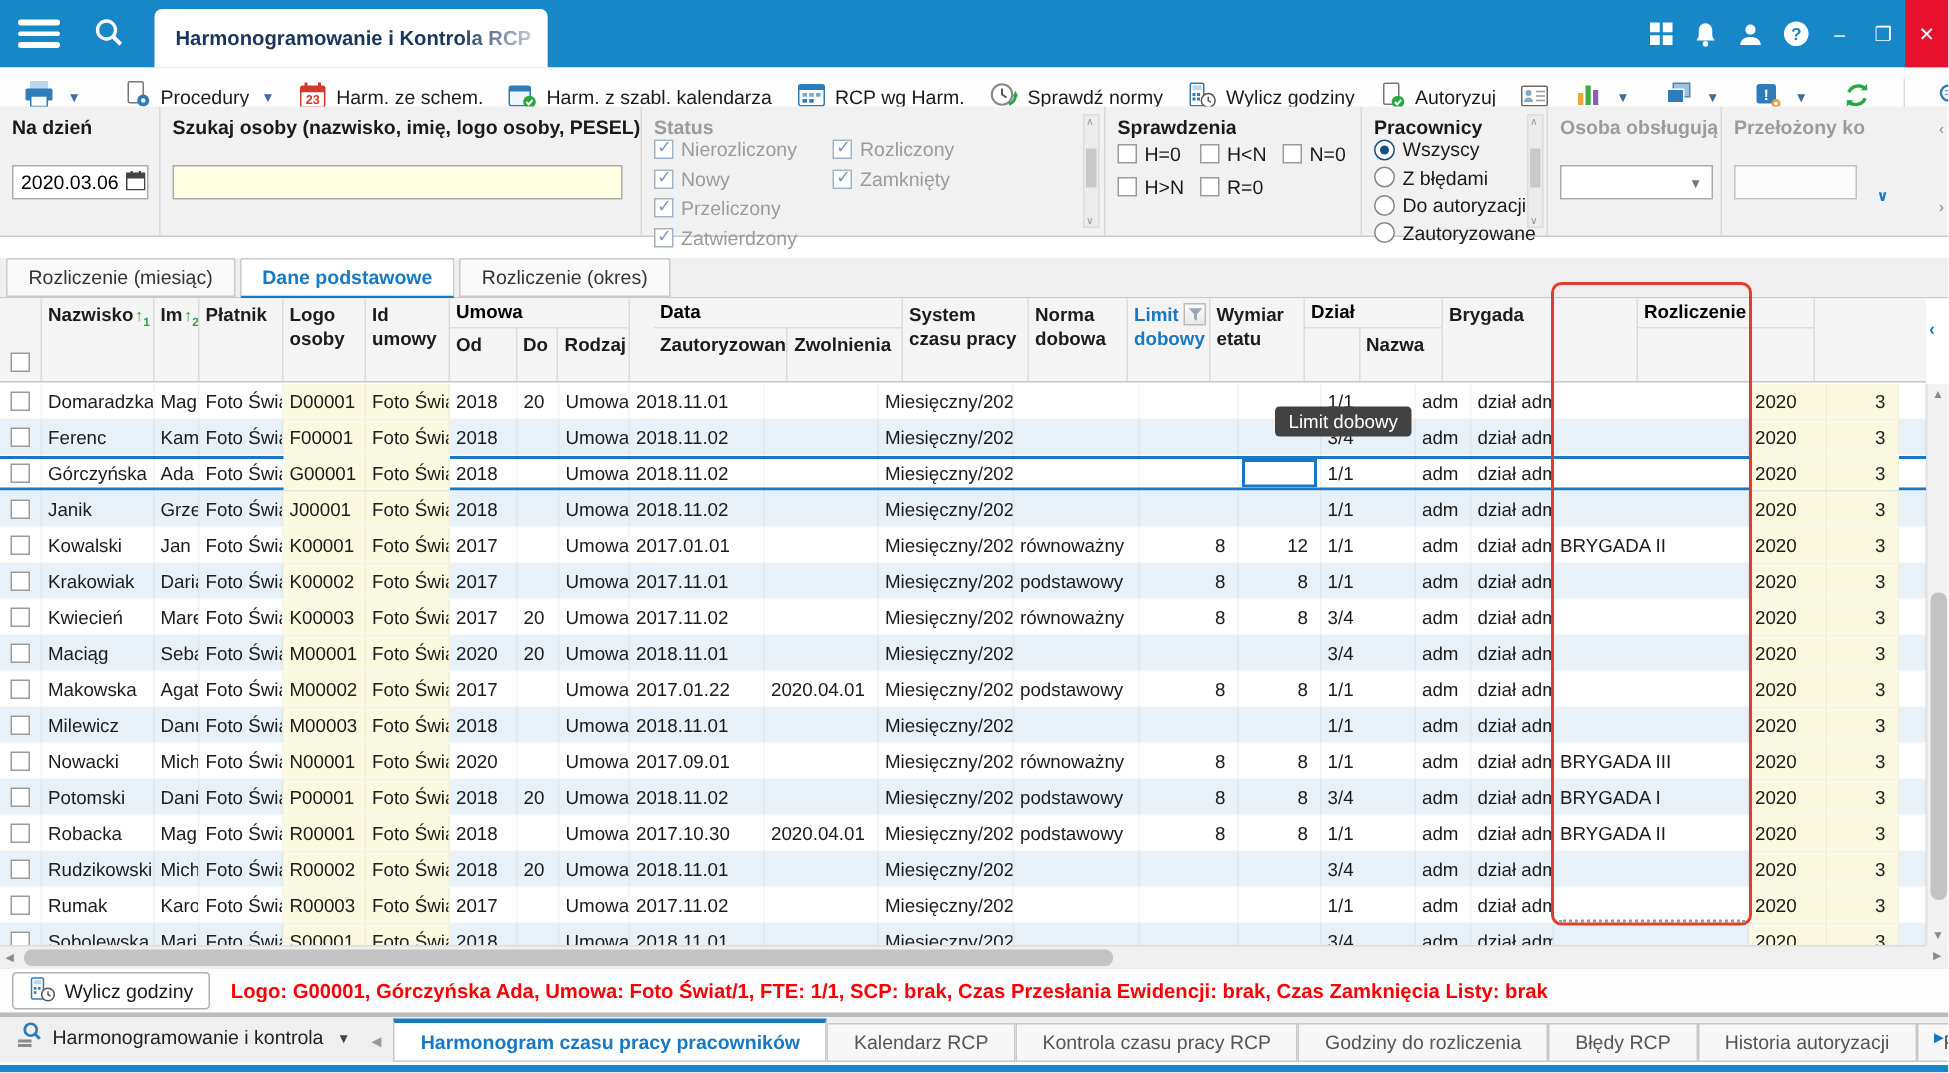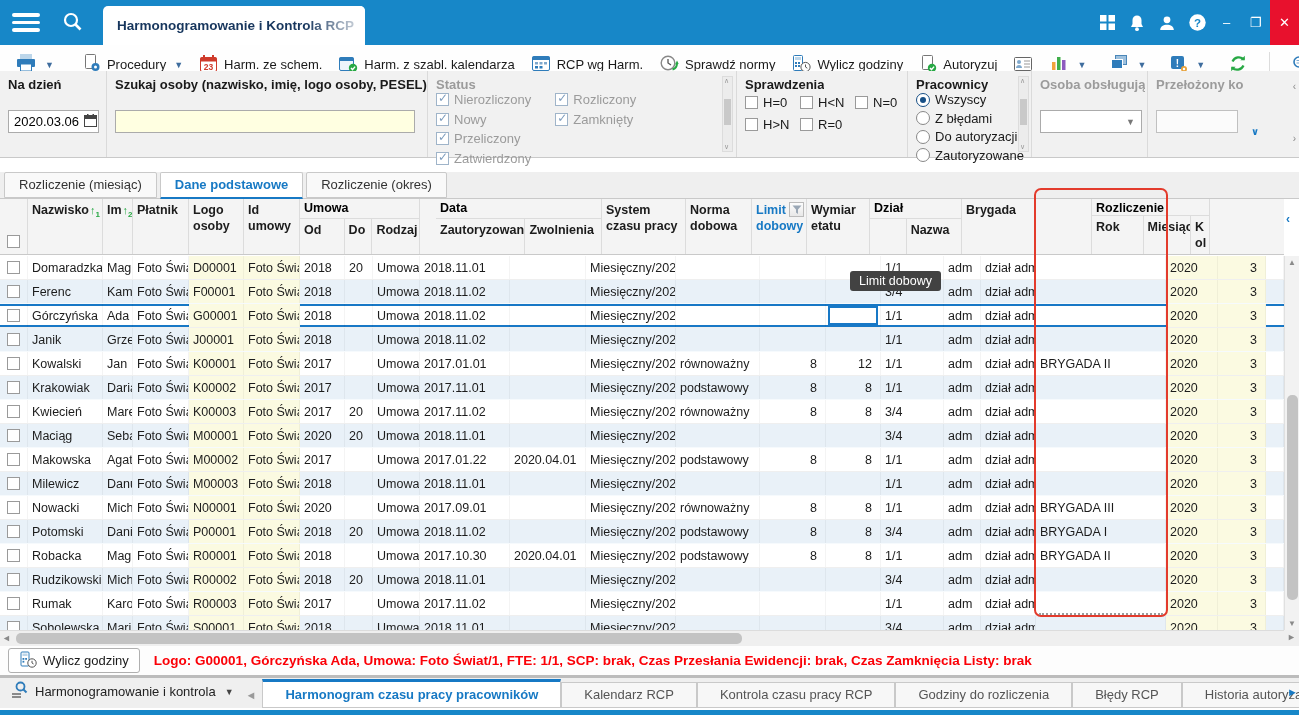--- a/index.html
+++ b/index.html
@@ -118,21 +118,21 @@
   .wg-btn{display:flex;align-items:center;gap:6px;height:25px;padding:0 10px;background:#fff;border:1px solid #b0b0b0;
           border-radius:3px;font-size:13px;color:#1a1a1a;cursor:pointer;white-space:nowrap;}
   .redstatus{color:#fb0007;font-weight:bold;font-size:13.5px;white-space:nowrap;overflow:hidden;}
 
   
   .bottombar{position:absolute;top:675px;left:0;right:0;height:33px;background:#efefef;border-top:3px solid #bcbcbc;
              display:flex;align-items:flex-end;}
   .module{display:flex;align-items:center;gap:7px;padding:0 10px 6px 10px;font-size:13px;color:#222;cursor:pointer;white-space:nowrap;}
   .backarrow{color:#9a9a9a;font-size:11px;padding:0 6px 7px 2px;cursor:pointer;}
   .btabs{display:flex;align-items:flex-end;height:100%;overflow:hidden;flex:1;}
-  .btab{flex:0 0 auto;height:26px;line-height:24px;padding:0 22px;background:#f7f7f7;border:1px solid #c9c9c9;
+  .btab{flex:0 0 auto;height:26px;line-height:24px;padding:0 17px;background:#f7f7f7;border:1px solid #c9c9c9;
         color:#555;font-size:13px;white-space:nowrap;cursor:pointer;}
   .btab.active{background:#fff;color:#1779c4;font-weight:bold;border-top:3px solid #1779c4;height:29px;line-height:25px;}
   .nextarrow{position:absolute;right:1px;bottom:10px;color:#1779c4;font-size:11px;cursor:pointer;}
   .bluebottom{position:absolute;left:0;right:0;bottom:0;height:5px;background:#1787c8;}
 </style>
 </head>
 <body>
 
 <div class="window">
 
@@ -481,25 +481,20 @@
         <div class="thg" style="width: 92px;">
           <div class="glabel">Dział</div>
           <div class="gsubs">
             <div class="th" style="width: 37px;"><span></span></div>
             <div class="th" style="width: 55px;"><span>Nazwa</span></div>
           </div>
         </div>
         <div class="th" style="width: 130px;"><span>Brygada</span></div>
         <div class="thg" style="width: 118px;">
           <div class="glabel">Rozliczenie</div>
-          <div class="gsubs">
-            <div class="th" style="width: 52px;"><span>Rok</span></div>
-            <div class="th" style="width: 48px;"><span>Miesiąc</span></div>
-            <div class="th" style="width: 18px;"><span>K ol</span></div>
-          </div>
         </div>
       </div>
     <div class="tbody" id="tbody">
         <div class="tr">
           <div class="td c-cb cbc" style="width: 28px;">
             <span class="box"></span>
           </div>
           <div class="td c-nazwisko" style="width: 75px;">Domaradzka</div>
           <div class="td c-imie" style="width: 30px;">Mag</div>
           <div class="td c-platnik" style="width: 56px;">Foto Świat</div>

